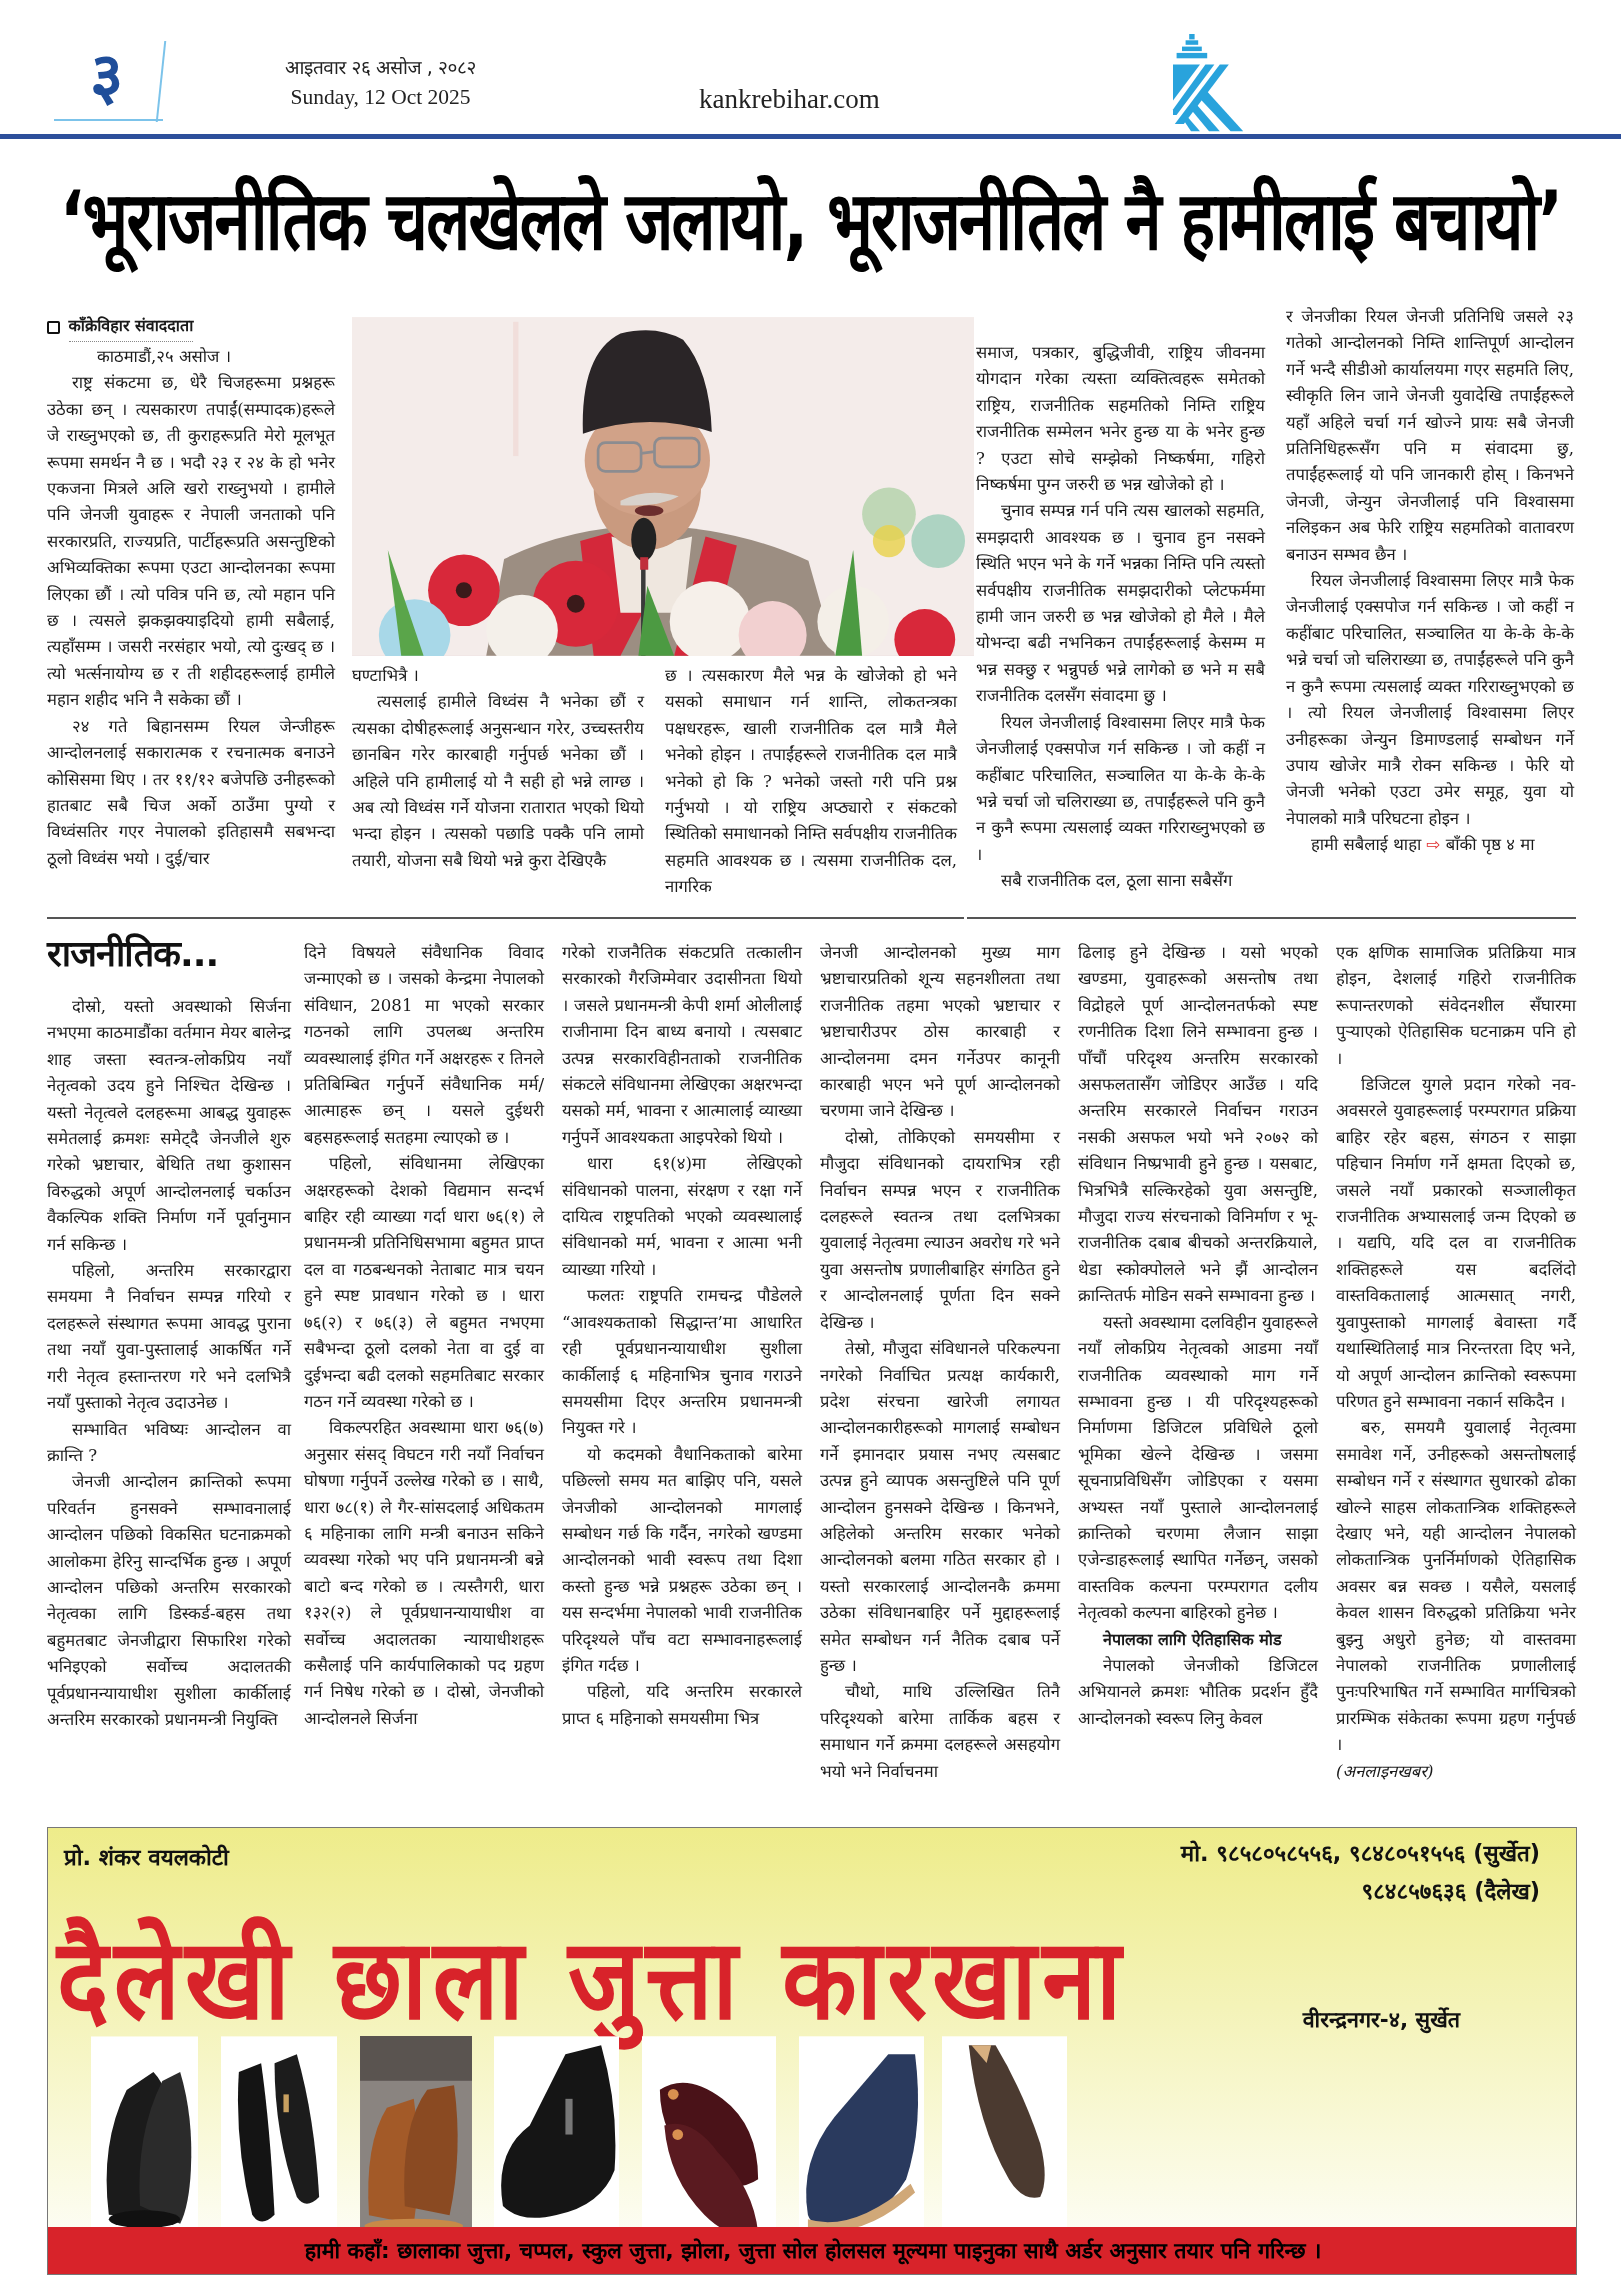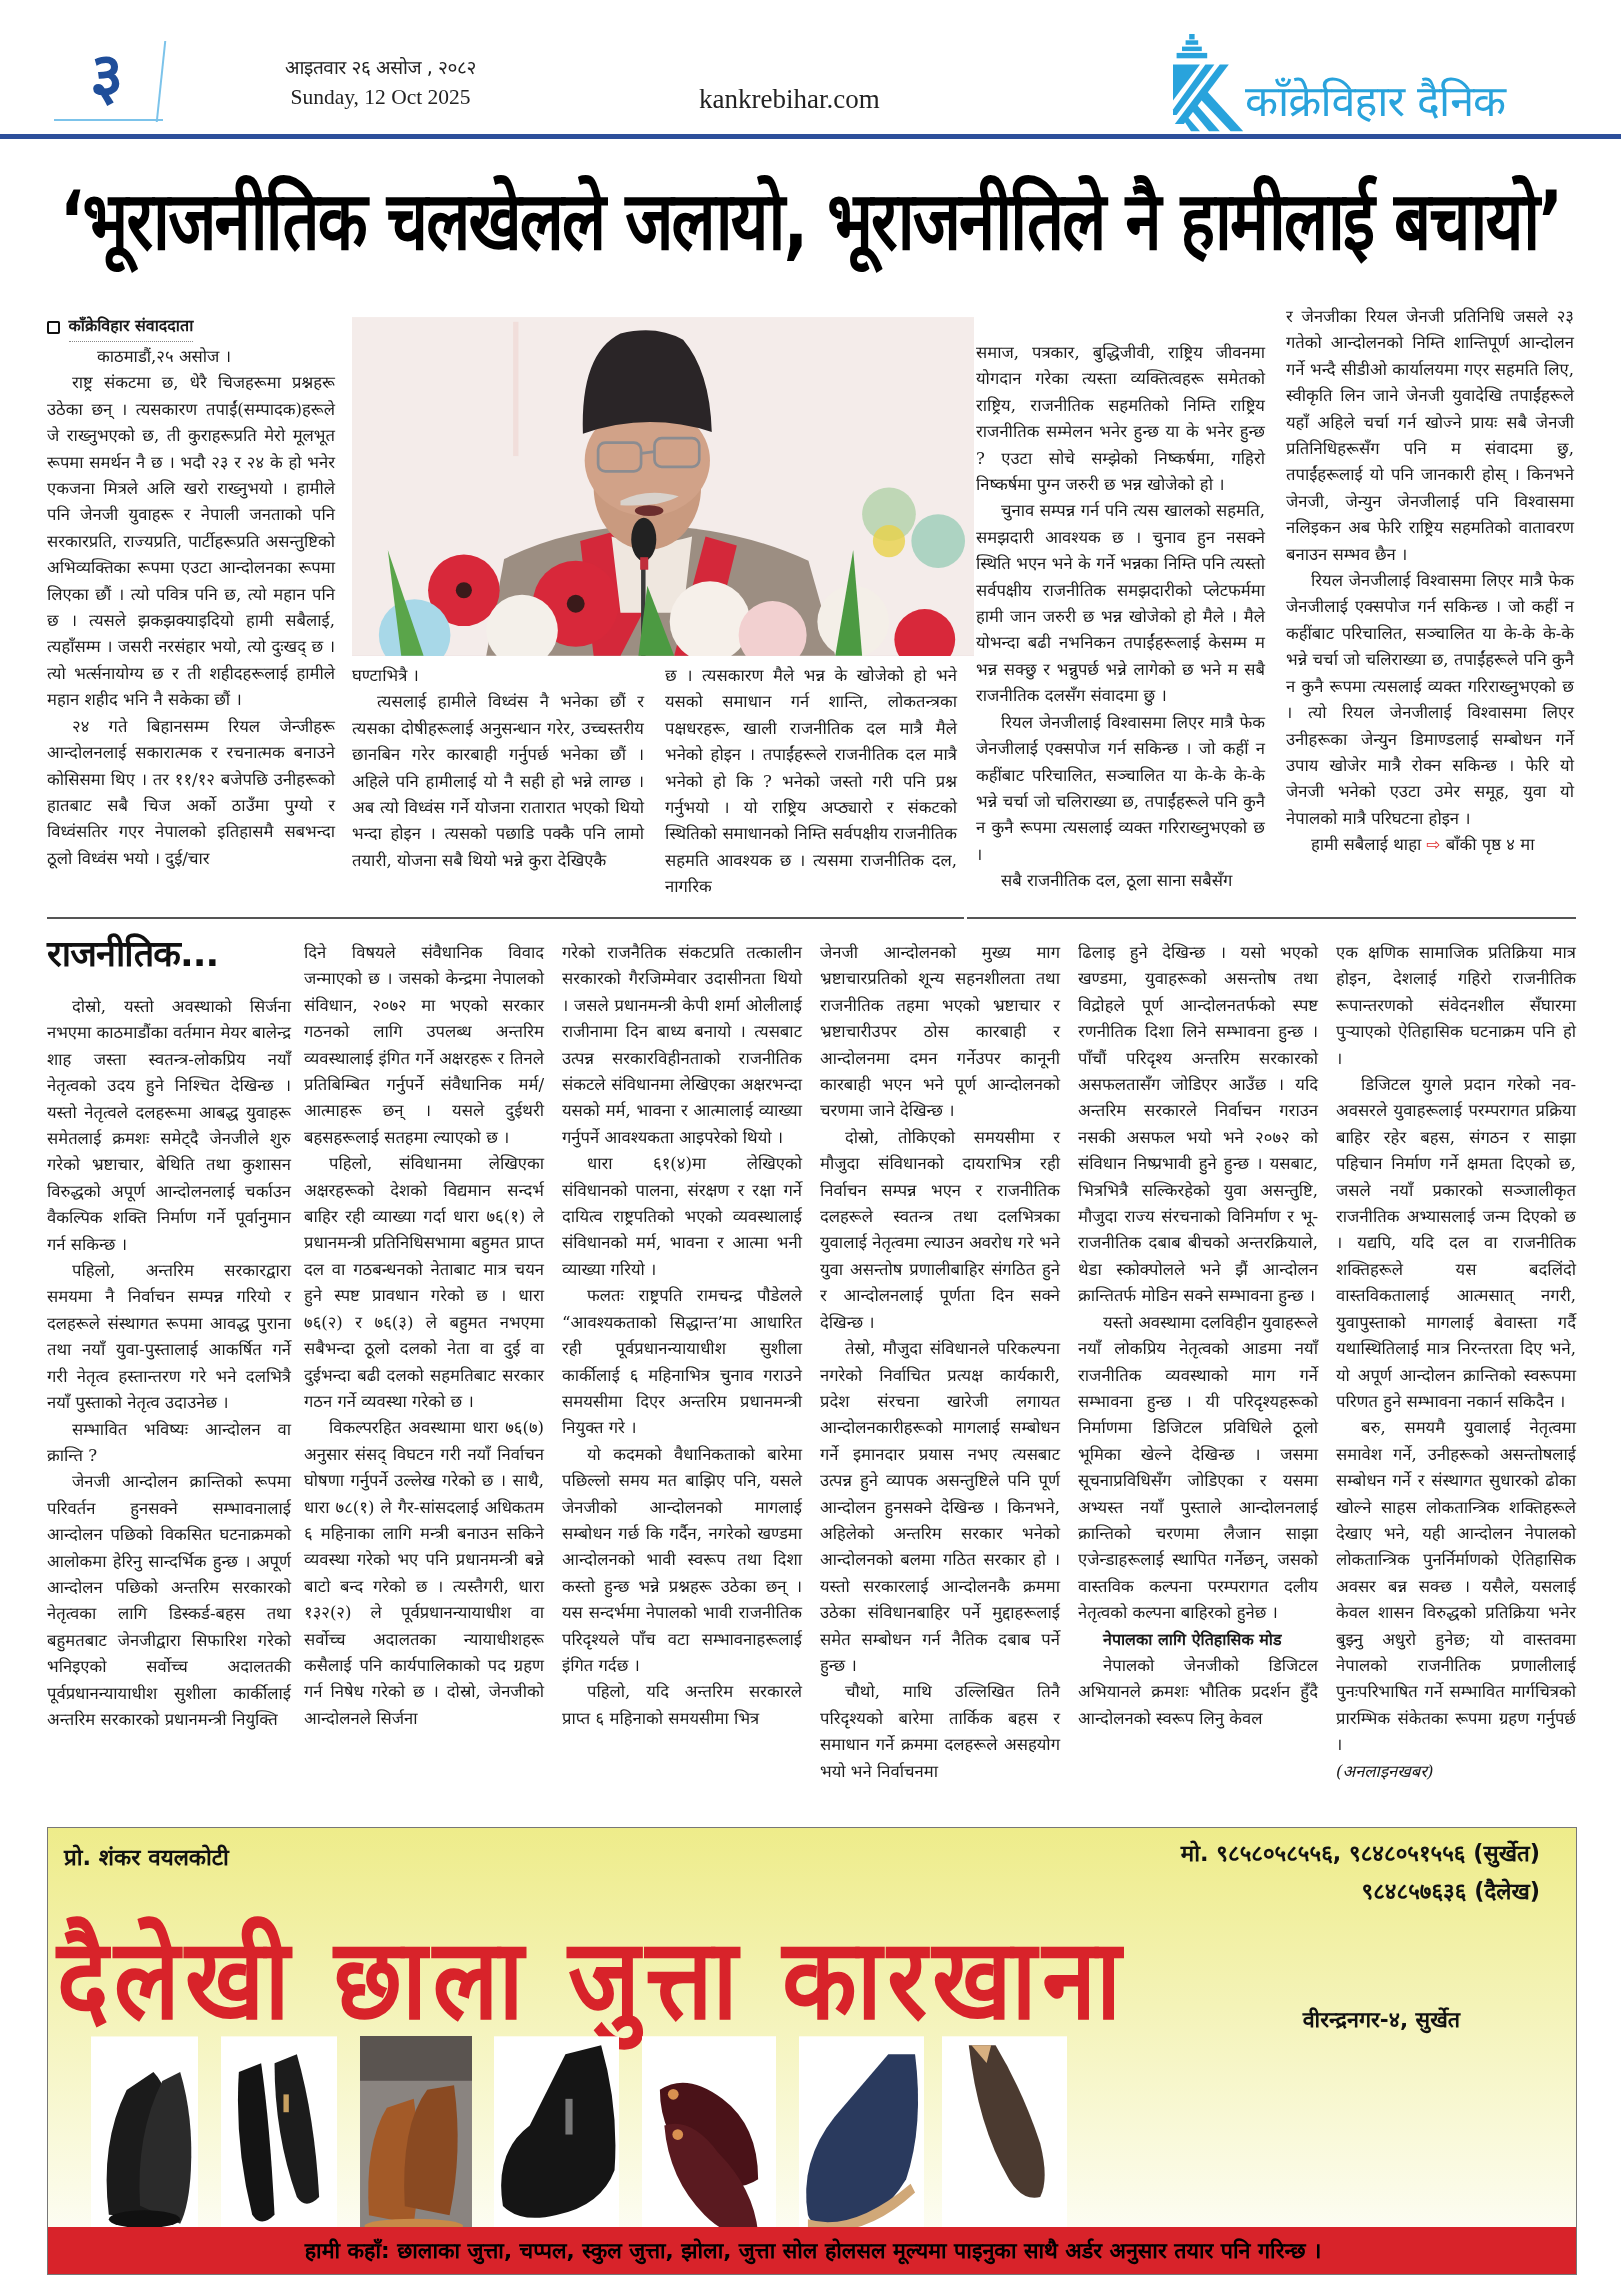--- a/index.html
+++ b/index.html
@@ -74,21 +74,20 @@
       <rect x="24" y="7" width="14" height="5" fill="#29a3dc"></rect>
       <rect x="20" y="14" width="22" height="5" fill="#29a3dc"></rect>
       <rect x="14" y="21" width="34" height="6" fill="#29a3dc"></rect>
       <polygon points="10,34 40,34 10,74" fill="#29a3dc"></polygon>
       <polygon points="46,34 56,34 14,90 10,90 10,84" fill="#29a3dc"></polygon>
       <polygon points="62,34 72,34 22,100 12,100" fill="#29a3dc"></polygon>
       <polygon points="40,72 48,64 88,108 74,108" fill="#29a3dc"></polygon>
       <polygon points="30,84 36,78 62,108 50,108" fill="#29a3dc"></polygon>
       <polygon points="22,96 26,92 40,108 30,108" fill="#29a3dc"></polygon>
     </svg>
-    <span class="brand-name">काँक्रेविहार दैनिक</span>
   </div>
   <div class="mast-rule"></div>
 </header>
 
 <h1 class="headline">‘भूराजनीतिक चलखेलले जलायो, भूराजनीतिले नै हामीलाई बचायो’</h1>
 
 <div class="col" style="left:47px; top:313px; width:288px;">
   <div class="byline">
     <span class="box"></span>
     <span class="byline-text">काँक्रेविहार संवाददाता</span>
@@ -175,21 +174,21 @@
 <h2 class="section-head">राजनीतिक...</h2>
 
 <div class="col" style="left:47px; top:994px; width:244px;">
   <p>दोस्रो, यस्तो अवस्थाको सिर्जना नभएमा काठमाडौंका वर्तमान मेयर बालेन्द्र शाह जस्ता स्वतन्त्र-लोकप्रिय नयाँ नेतृत्वको उदय हुने निश्चित देखिन्छ । यस्तो नेतृत्वले दलहरूमा आबद्ध युवाहरू समेतलाई क्रमशः समेट्दै जेनजीले शुरु गरेको भ्रष्टाचार, बेथिति तथा कुशासन विरुद्धको अपूर्ण आन्दोलनलाई चर्काउन वैकल्पिक शक्ति निर्माण गर्ने पूर्वानुमान गर्न सकिन्छ ।</p>
   <p>पहिलो, अन्तरिम सरकारद्वारा समयमा नै निर्वाचन सम्पन्न गरियो र दलहरूले संस्थागत रूपमा आवद्ध पुराना तथा नयाँ युवा-पुस्तालाई आकर्षित गर्ने गरी नेतृत्व हस्तान्तरण गरे भने दलभित्रै नयाँ पुस्ताको नेतृत्व उदाउनेछ ।</p>
   <p>सम्भावित भविष्यः आन्दोलन वा क्रान्ति ?</p>
   <p>जेनजी आन्दोलन क्रान्तिको रूपमा परिवर्तन हुनसक्ने सम्भावनालाई आन्दोलन पछिको विकसित घटनाक्रमको आलोकमा हेरिनु सान्दर्भिक हुन्छ । अपूर्ण आन्दोलन पछिको अन्तरिम सरकारको नेतृत्वका लागि डिस्कर्ड-बहस तथा बहुमतबाट जेनजीद्वारा सिफारिश गरेको भनिइएको सर्वोच्च अदालतकी पूर्वप्रधानन्यायाधीश सुशीला कार्कीलाई अन्तरिम सरकारको प्रधानमन्त्री नियुक्ति</p>
 </div>
 
 <div class="col" style="left:304px; top:940px; width:240px;">
-  <p class="noindent">दिने विषयले संवैधानिक विवाद जन्माएको छ । जसको केन्द्रमा नेपालको संविधान, २०७२ मा भएको सरकार गठनको लागि उपलब्ध अन्तरिम व्यवस्थालाई इंगित गर्ने अक्षरहरू र तिनले प्रतिबिम्बित गर्नुपर्ने संवैधानिक मर्म/आत्माहरू छन् । यसले दुईथरी बहसहरूलाई सतहमा ल्याएको छ ।</p>
+  <p class="noindent">दिने विषयले संवैधानिक विवाद जन्माएको छ । जसको केन्द्रमा नेपालको संविधान, 2081 मा भएको सरकार गठनको लागि उपलब्ध अन्तरिम व्यवस्थालाई इंगित गर्ने अक्षरहरू र तिनले प्रतिबिम्बित गर्नुपर्ने संवैधानिक मर्म/आत्माहरू छन् । यसले दुईथरी बहसहरूलाई सतहमा ल्याएको छ ।</p>
   <p>पहिलो, संविधानमा लेखिएका अक्षरहरूको देशको विद्यमान सन्दर्भ बाहिर रही व्याख्या गर्दा धारा ७६(१) ले प्रधानमन्त्री प्रतिनिधिसभामा बहुमत प्राप्त दल वा गठबन्धनको नेताबाट मात्र चयन हुने स्पष्ट प्रावधान गरेको छ । धारा ७६(२) र ७६(३) ले बहुमत नभएमा सबैभन्दा ठूलो दलको नेता वा दुई वा दुईभन्दा बढी दलको सहमतिबाट सरकार गठन गर्ने व्यवस्था गरेको छ ।</p>
   <p>विकल्परहित अवस्थामा धारा ७६(७) अनुसार संसद् विघटन गरी नयाँ निर्वाचन घोषणा गर्नुपर्ने उल्लेख गरेको छ । साथै, धारा ७८(१) ले गैर-सांसदलाई अधिकतम ६ महिनाका लागि मन्त्री बनाउन सकिने व्यवस्था गरेको भए पनि प्रधानमन्त्री बन्ने बाटो बन्द गरेको छ । त्यस्तैगरी, धारा १३२(२) ले पूर्वप्रधानन्यायाधीश वा सर्वोच्च अदालतका न्यायाधीशहरू कसैलाई पनि कार्यपालिकाको पद ग्रहण गर्न निषेध गरेको छ । दोस्रो, जेनजीको आन्दोलनले सिर्जना</p>
 </div>
 
 <div class="col" style="left:562px; top:940px; width:240px;">
   <p class="noindent">गरेको राजनैतिक संकटप्रति तत्कालीन सरकारको गैरजिम्मेवार उदासीनता थियो । जसले प्रधानमन्त्री केपी शर्मा ओलीलाई राजीनामा दिन बाध्य बनायो । त्यसबाट उत्पन्न सरकारविहीनताको राजनीतिक संकटले संविधानमा लेखिएका अक्षरभन्दा यसको मर्म, भावना र आत्मालाई व्याख्या गर्नुपर्ने आवश्यकता आइपरेको थियो ।</p>
   <p>धारा ६१(४)मा लेखिएको संविधानको पालना, संरक्षण र रक्षा गर्ने दायित्व राष्ट्रपतिको भएको व्यवस्थालाई संविधानको मर्म, भावना र आत्मा भनी व्याख्या गरियो ।</p>
   <p>फलतः राष्ट्रपति रामचन्द्र पौडेलले “आवश्यकताको सिद्धान्त’मा आधारित रही पूर्वप्रधानन्यायाधीश सुशीला कार्कीलाई ६ महिनाभित्र चुनाव गराउने समयसीमा दिएर अन्तरिम प्रधानमन्त्री नियुक्त गरे ।</p>
   <p>यो कदमको वैधानिकताको बारेमा पछिल्लो समय मत बाझिए पनि, यसले जेनजीको आन्दोलनको मागलाई सम्बोधन गर्छ कि गर्दैन, नगरेको खण्डमा आन्दोलनको भावी स्वरूप तथा दिशा कस्तो हुन्छ भन्ने प्रश्नहरू उठेका छन् । यस सन्दर्भमा नेपालको भावी राजनीतिक परिदृश्यले पाँच वटा सम्भावनाहरूलाई इंगित गर्दछ ।</p>
   <p>पहिलो, यदि अन्तरिम सरकारले प्राप्त ६ महिनाको समयसीमा भित्र</p>

